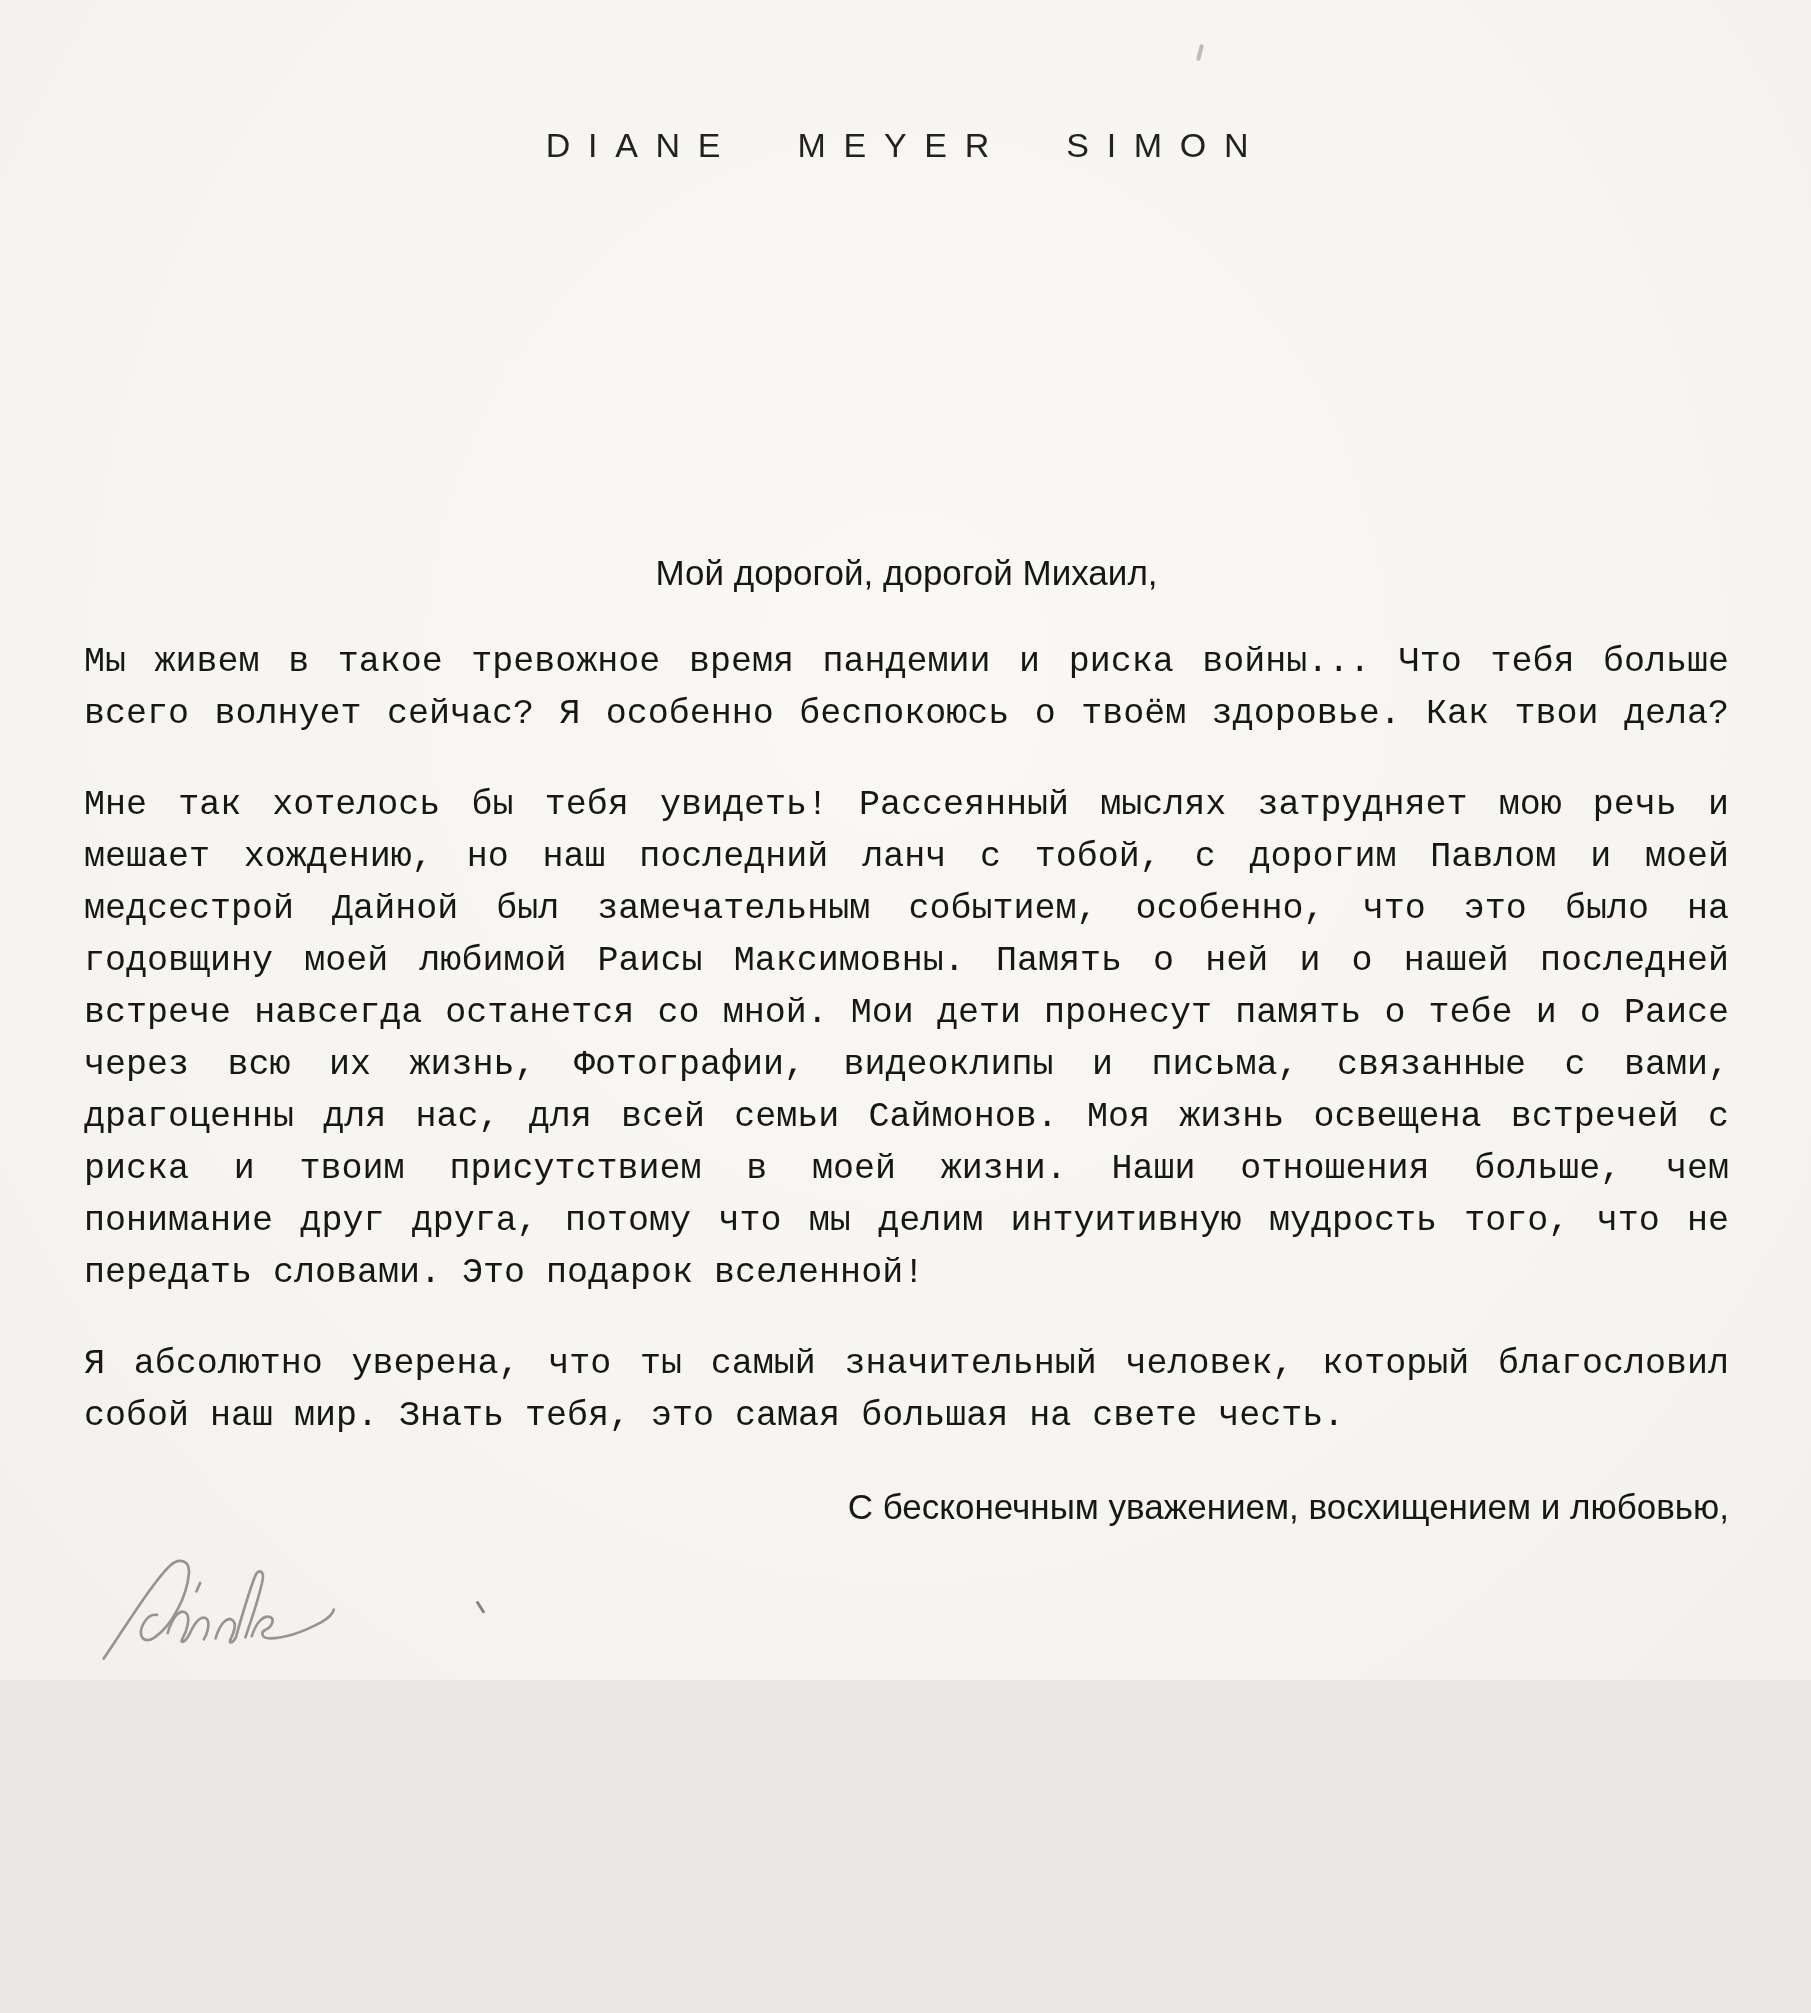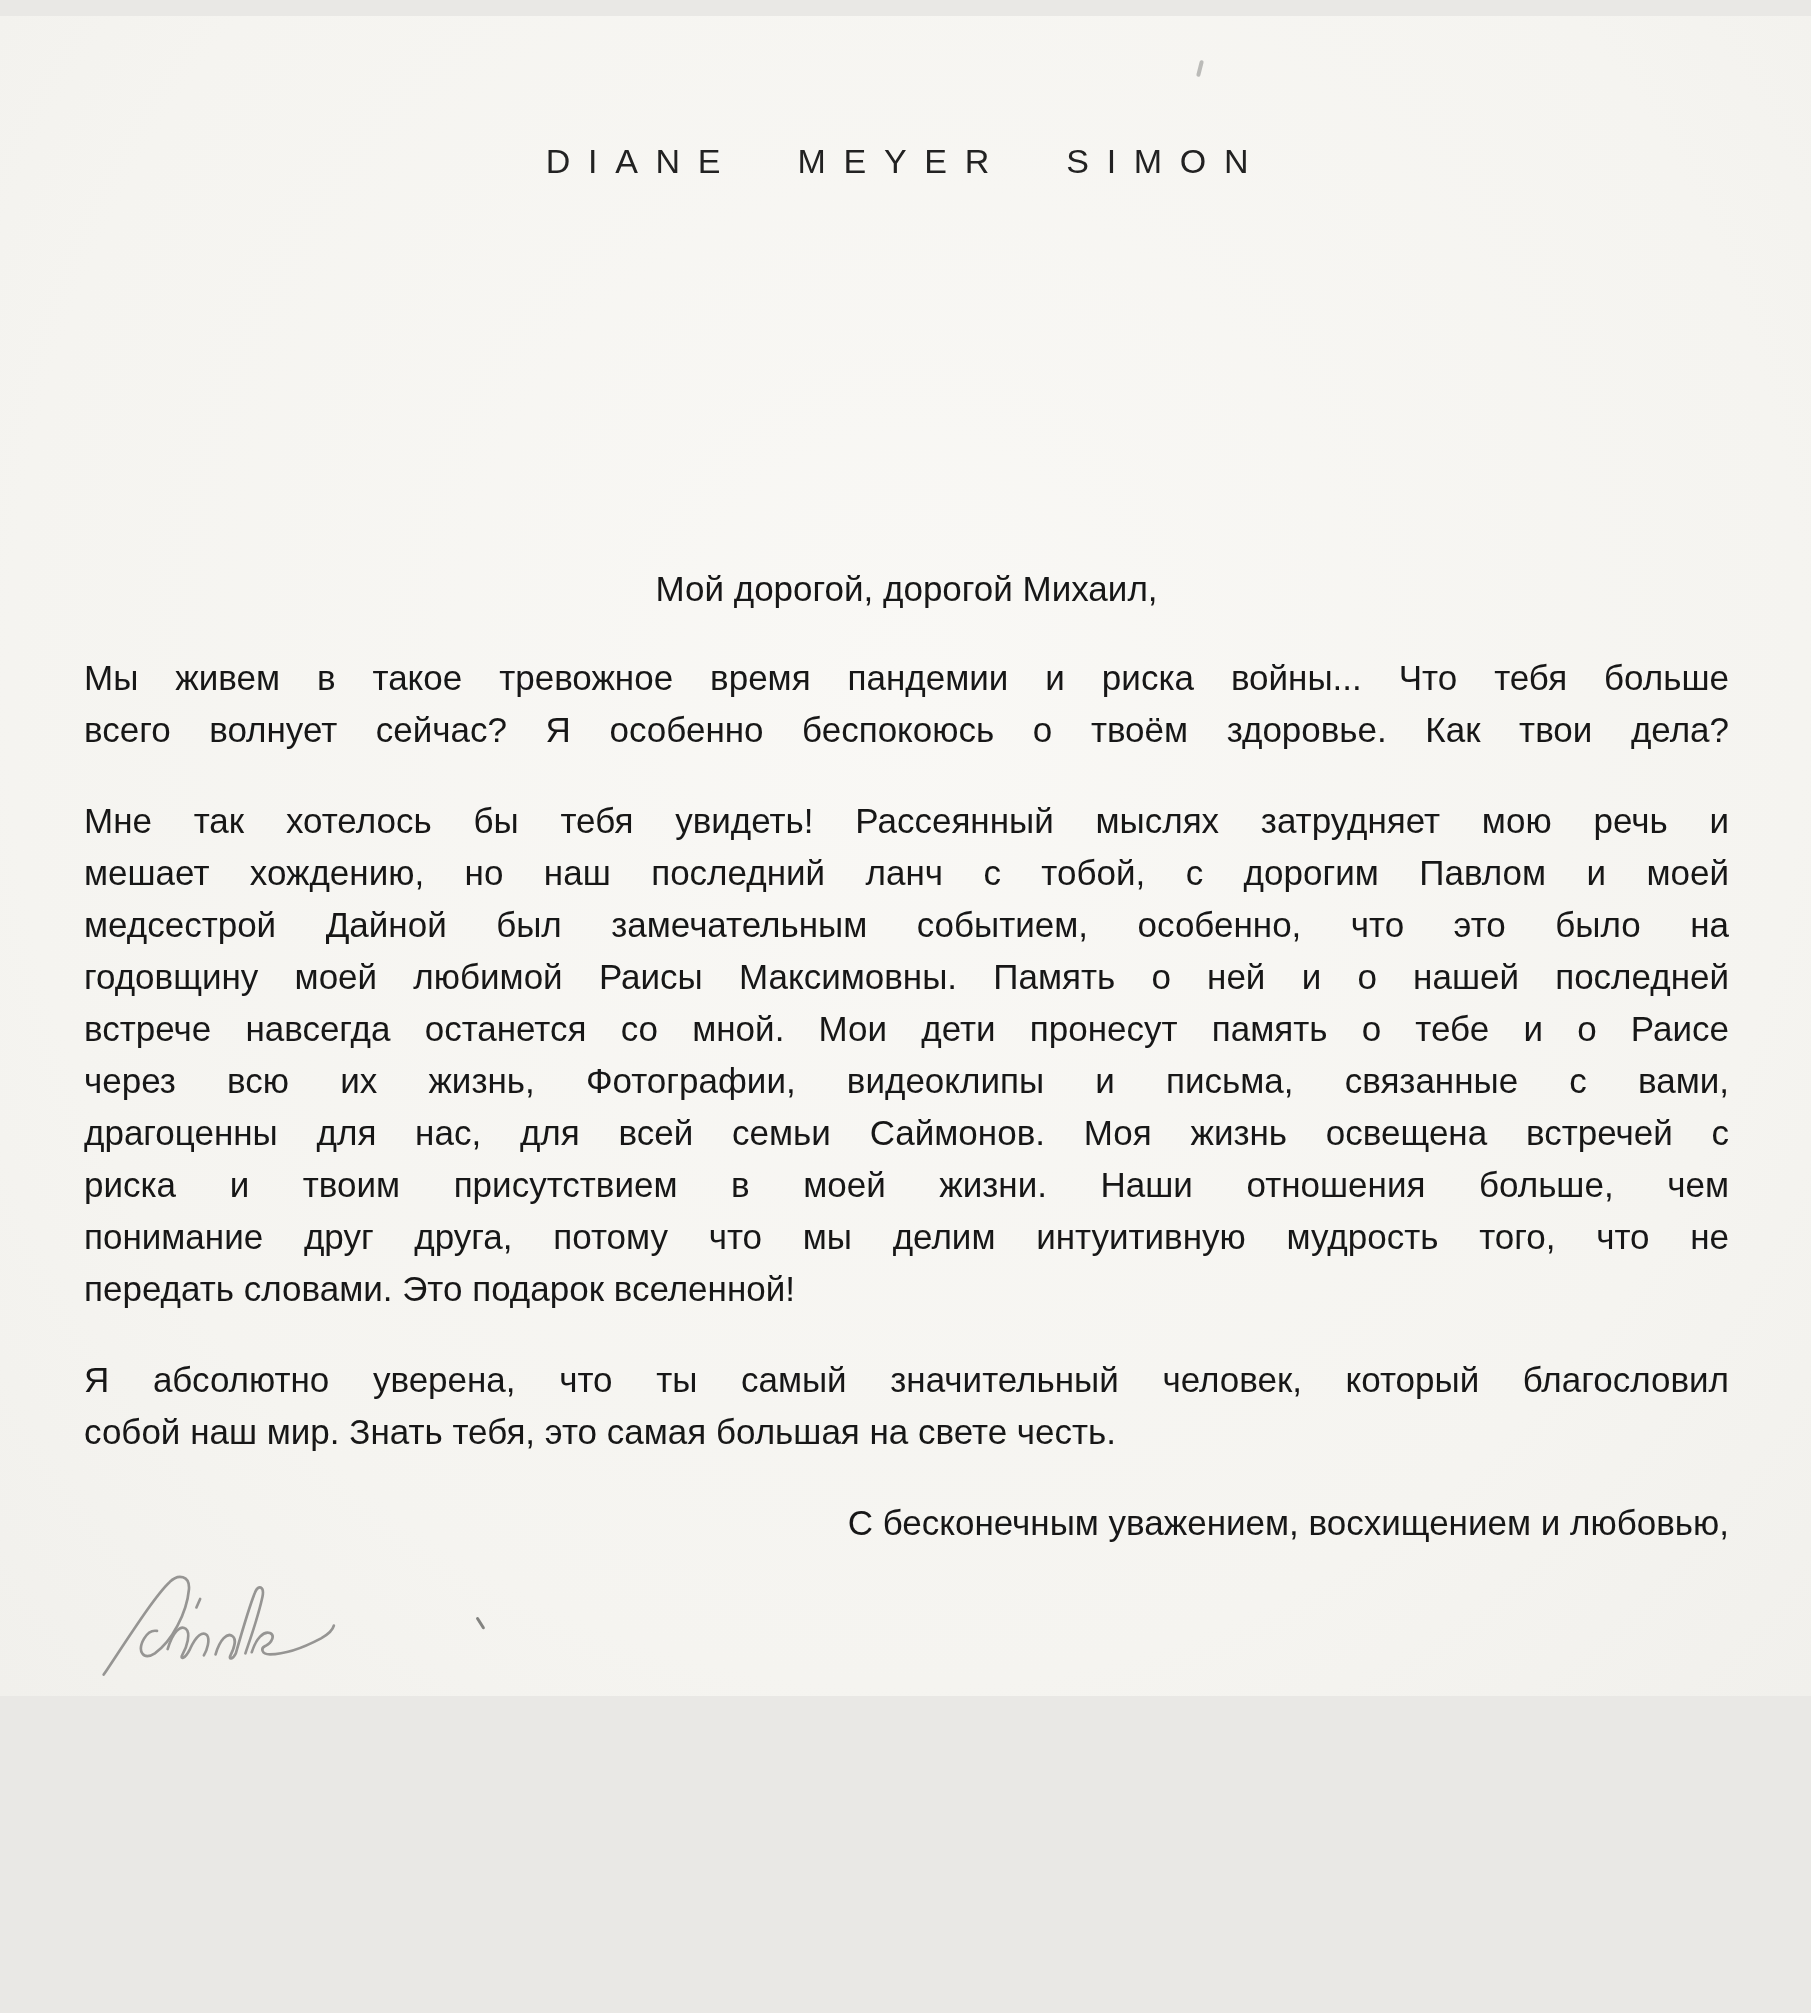--- a/index.html
+++ b/index.html
@@ -4,21 +4,21 @@
 <style>
   html,body{margin:0;padding:0;}
   body{
     background:#e9e8e5;
     font-family:"Liberation Sans", sans-serif;
   }
   .page{
     position:relative;
     width:1812px;
     height:1680px;
-    margin:16px auto;
+    margin:0 auto;
     background:#f7f6f2;
     background-image:radial-gradient(ellipse at 50% 40%, #f9f8f5 0%, #f5f4f0 70%, #f1f0ec 100%);
     overflow:hidden;
     color:#1a1a1a;
   }
   .letterhead{
     position:absolute;
     top:126px;
     left:0;
     right:0;
@@ -38,20 +38,21 @@
     font-size:35px;
     line-height:52px;
     color:#171717;
   }
   .salutation{
     margin:0 0 37px 0;
     text-align:center;
   }
   .para{
     margin:0 0 39px 0;
+    font-family:Liberation Mono, monospace;
   }
   .para .line{
     text-align:justify;
     text-align-last:justify;
   }
   .para .line.last{
     text-align-last:left;
   }
   .closing{
     margin:0;

